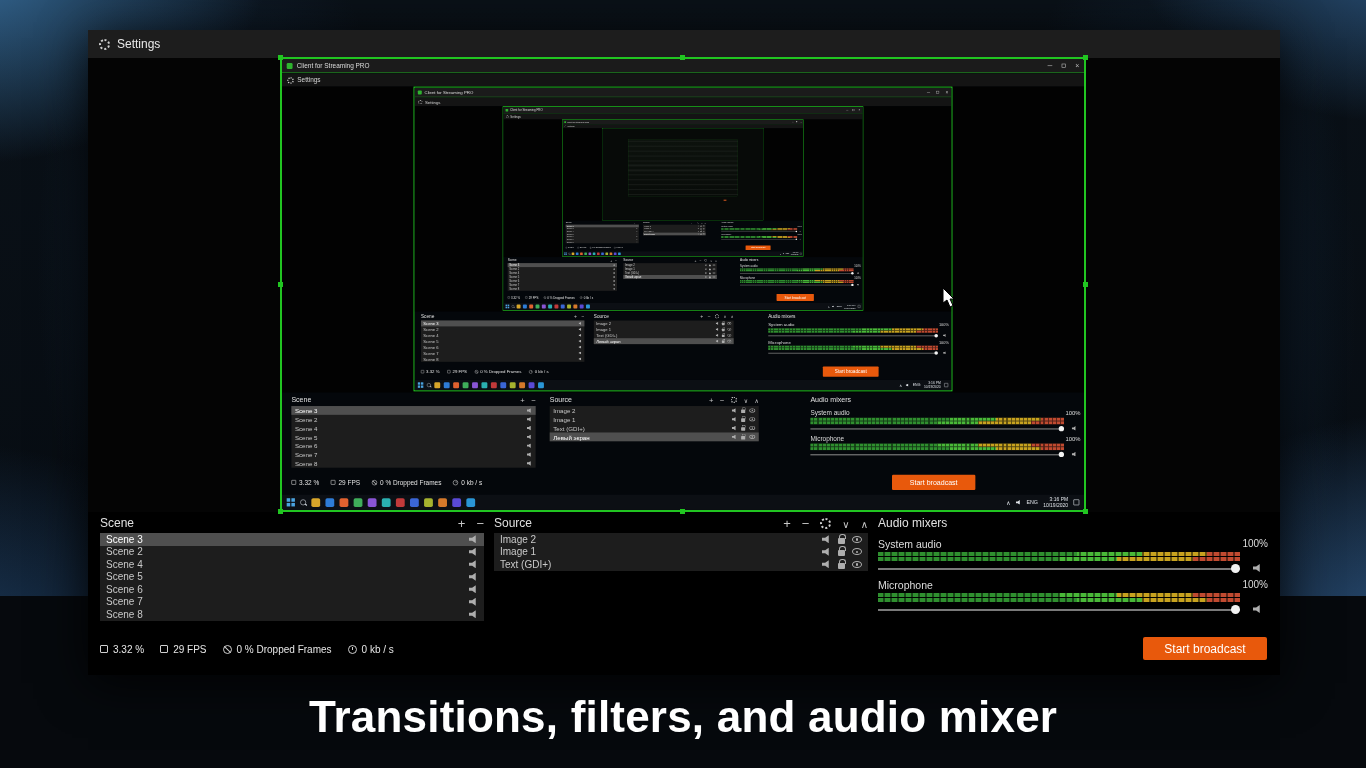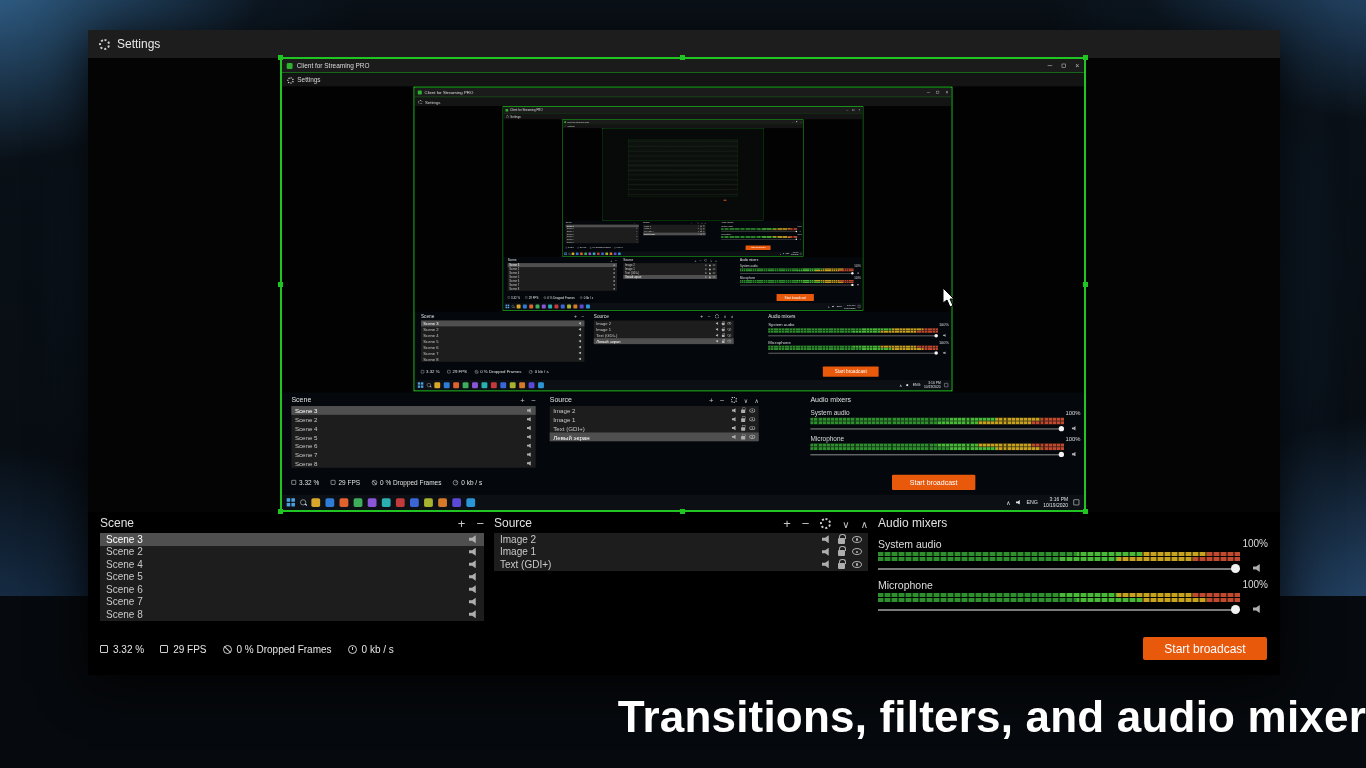--- a/index.html
+++ b/index.html
@@ -125,21 +125,21 @@
   .spk.w2{background:#dfe3e8}
   .tb-clock{display:flex;flex-direction:column;align-items:flex-end;font-size:8.5px;line-height:1.25}
   .tb-notif{width:10px;height:10px;border:1px solid #dfe3e8;border-radius:1px}
   .deep{position:absolute;inset:0;background:#070a08}
   .deep::before{content:"";position:absolute;left:16%;right:16%;top:12%;bottom:26%;
     border:1px solid rgba(40,160,40,.55);
     background:linear-gradient(rgba(18,26,18,.5),rgba(10,14,10,.4)),
     repeating-linear-gradient(0deg,rgba(170,170,170,.14) 0 2px,transparent 2px 7px)}
   .deep::after{content:"";position:absolute;right:23%;bottom:21%;width:16px;height:6px;background:#d4571f}
   
-  .caption{position:absolute;left:0;right:0;top:692px;text-align:right;color:#fff;
+  .caption{position:absolute;left:0;right:0;top:692px;text-align:center;color:#fff;
     font-size:44px;font-weight:700;letter-spacing:.2px}
   .cursor{position:absolute;left:943px;top:288px;z-index:30}
 </style>
 </head>
 <body>
 
 <div class="stage">
 
   <div class="app">
     <div class="menubar0">

